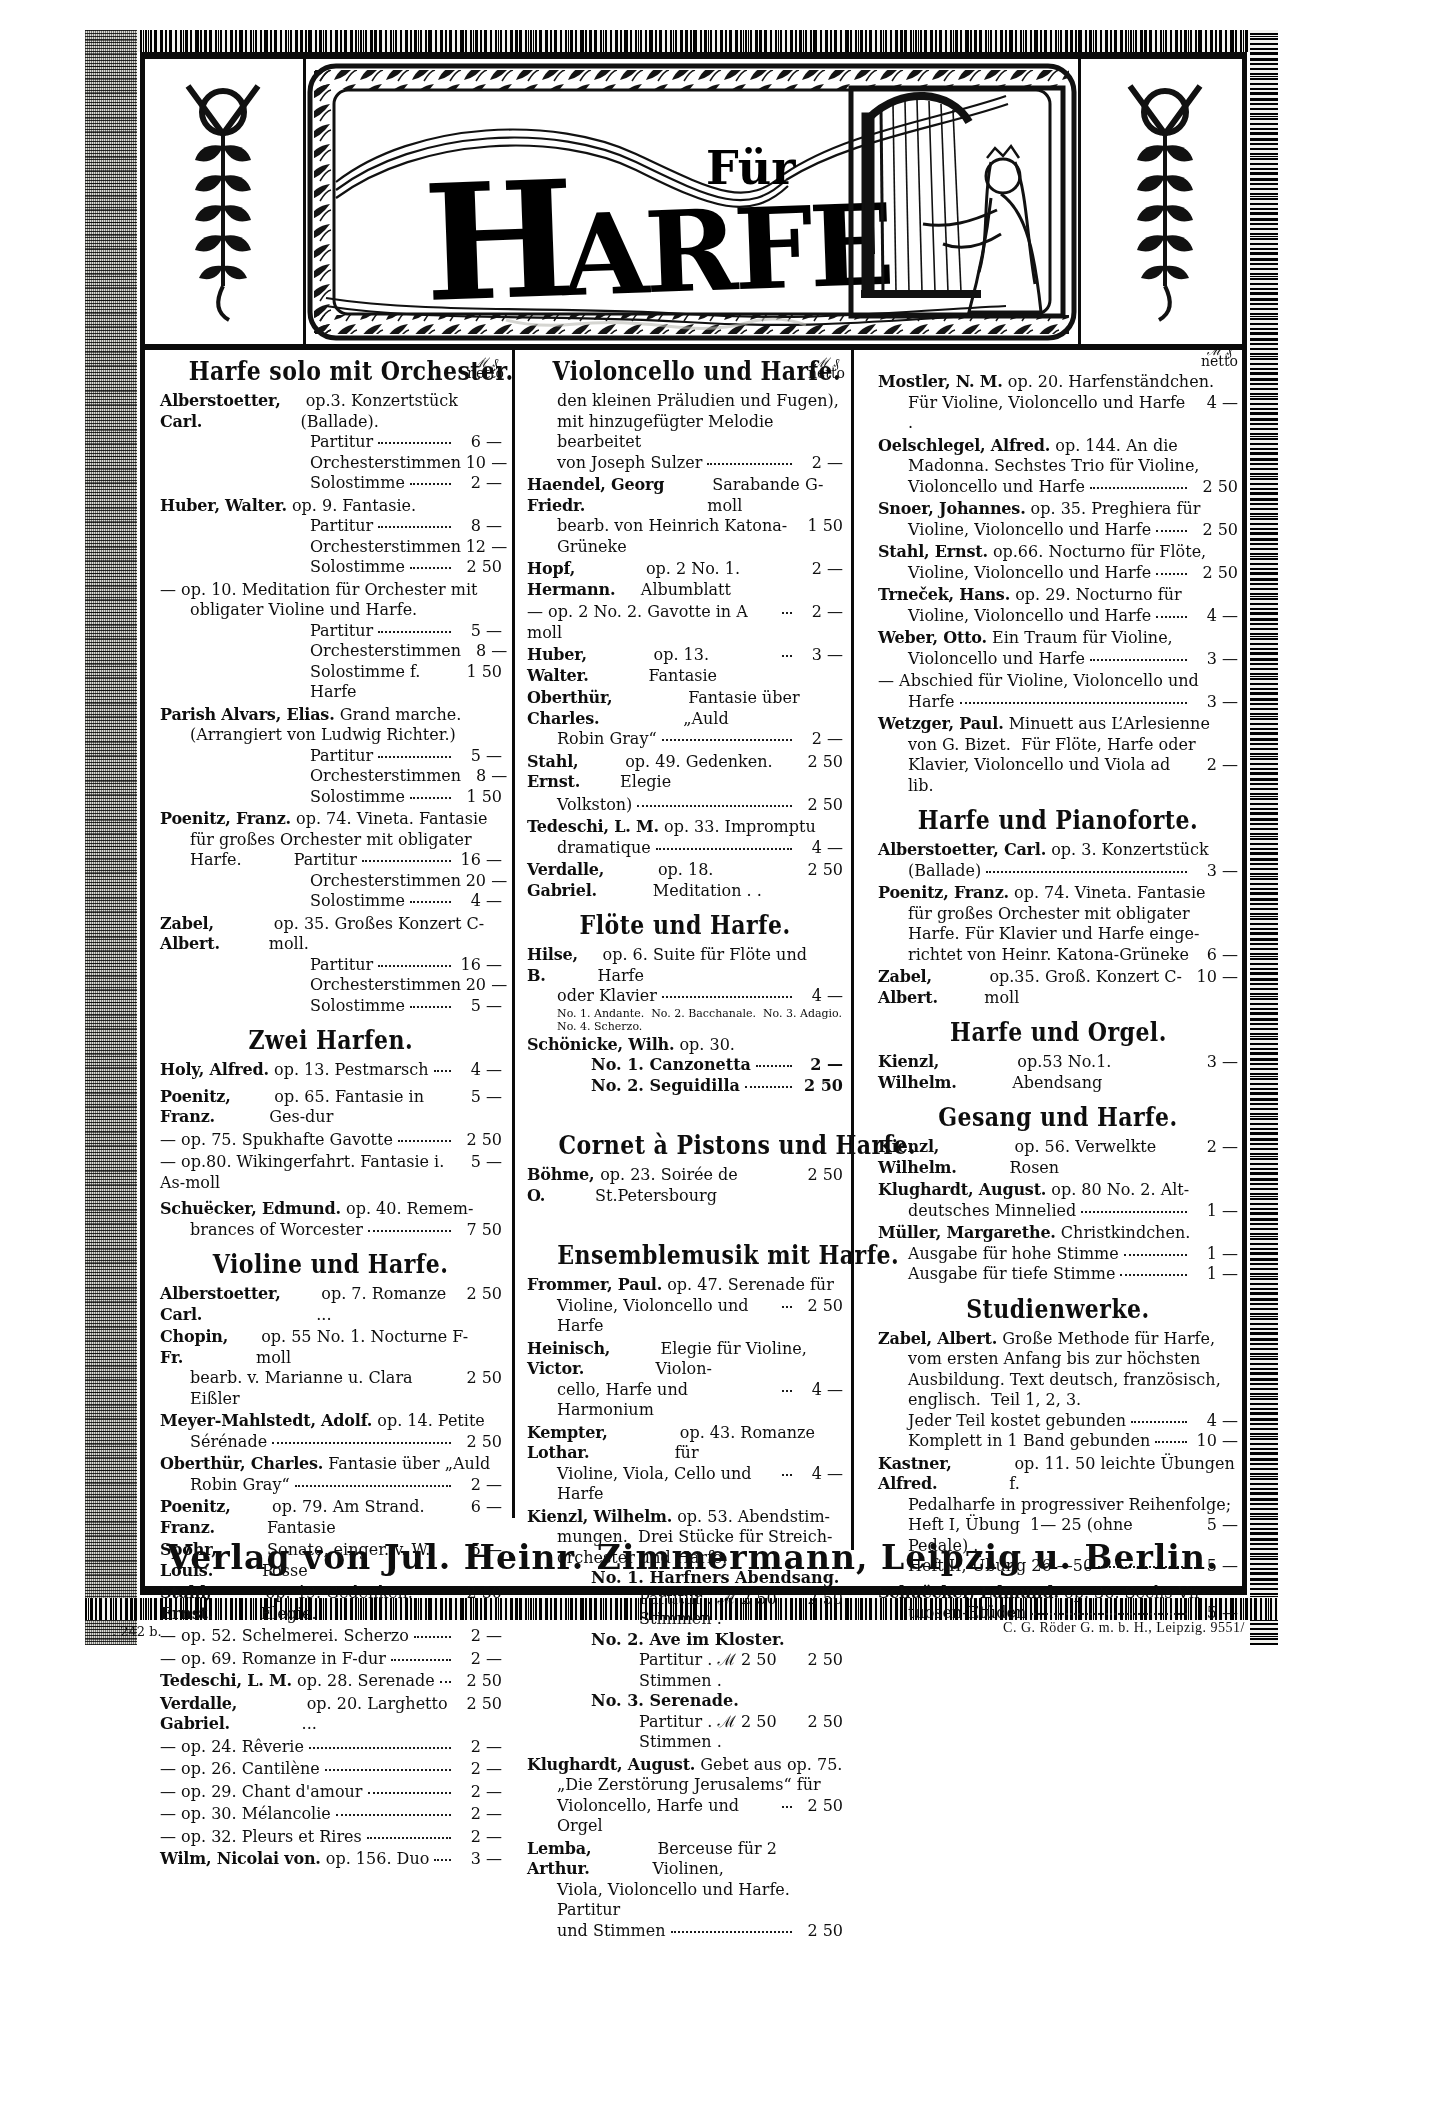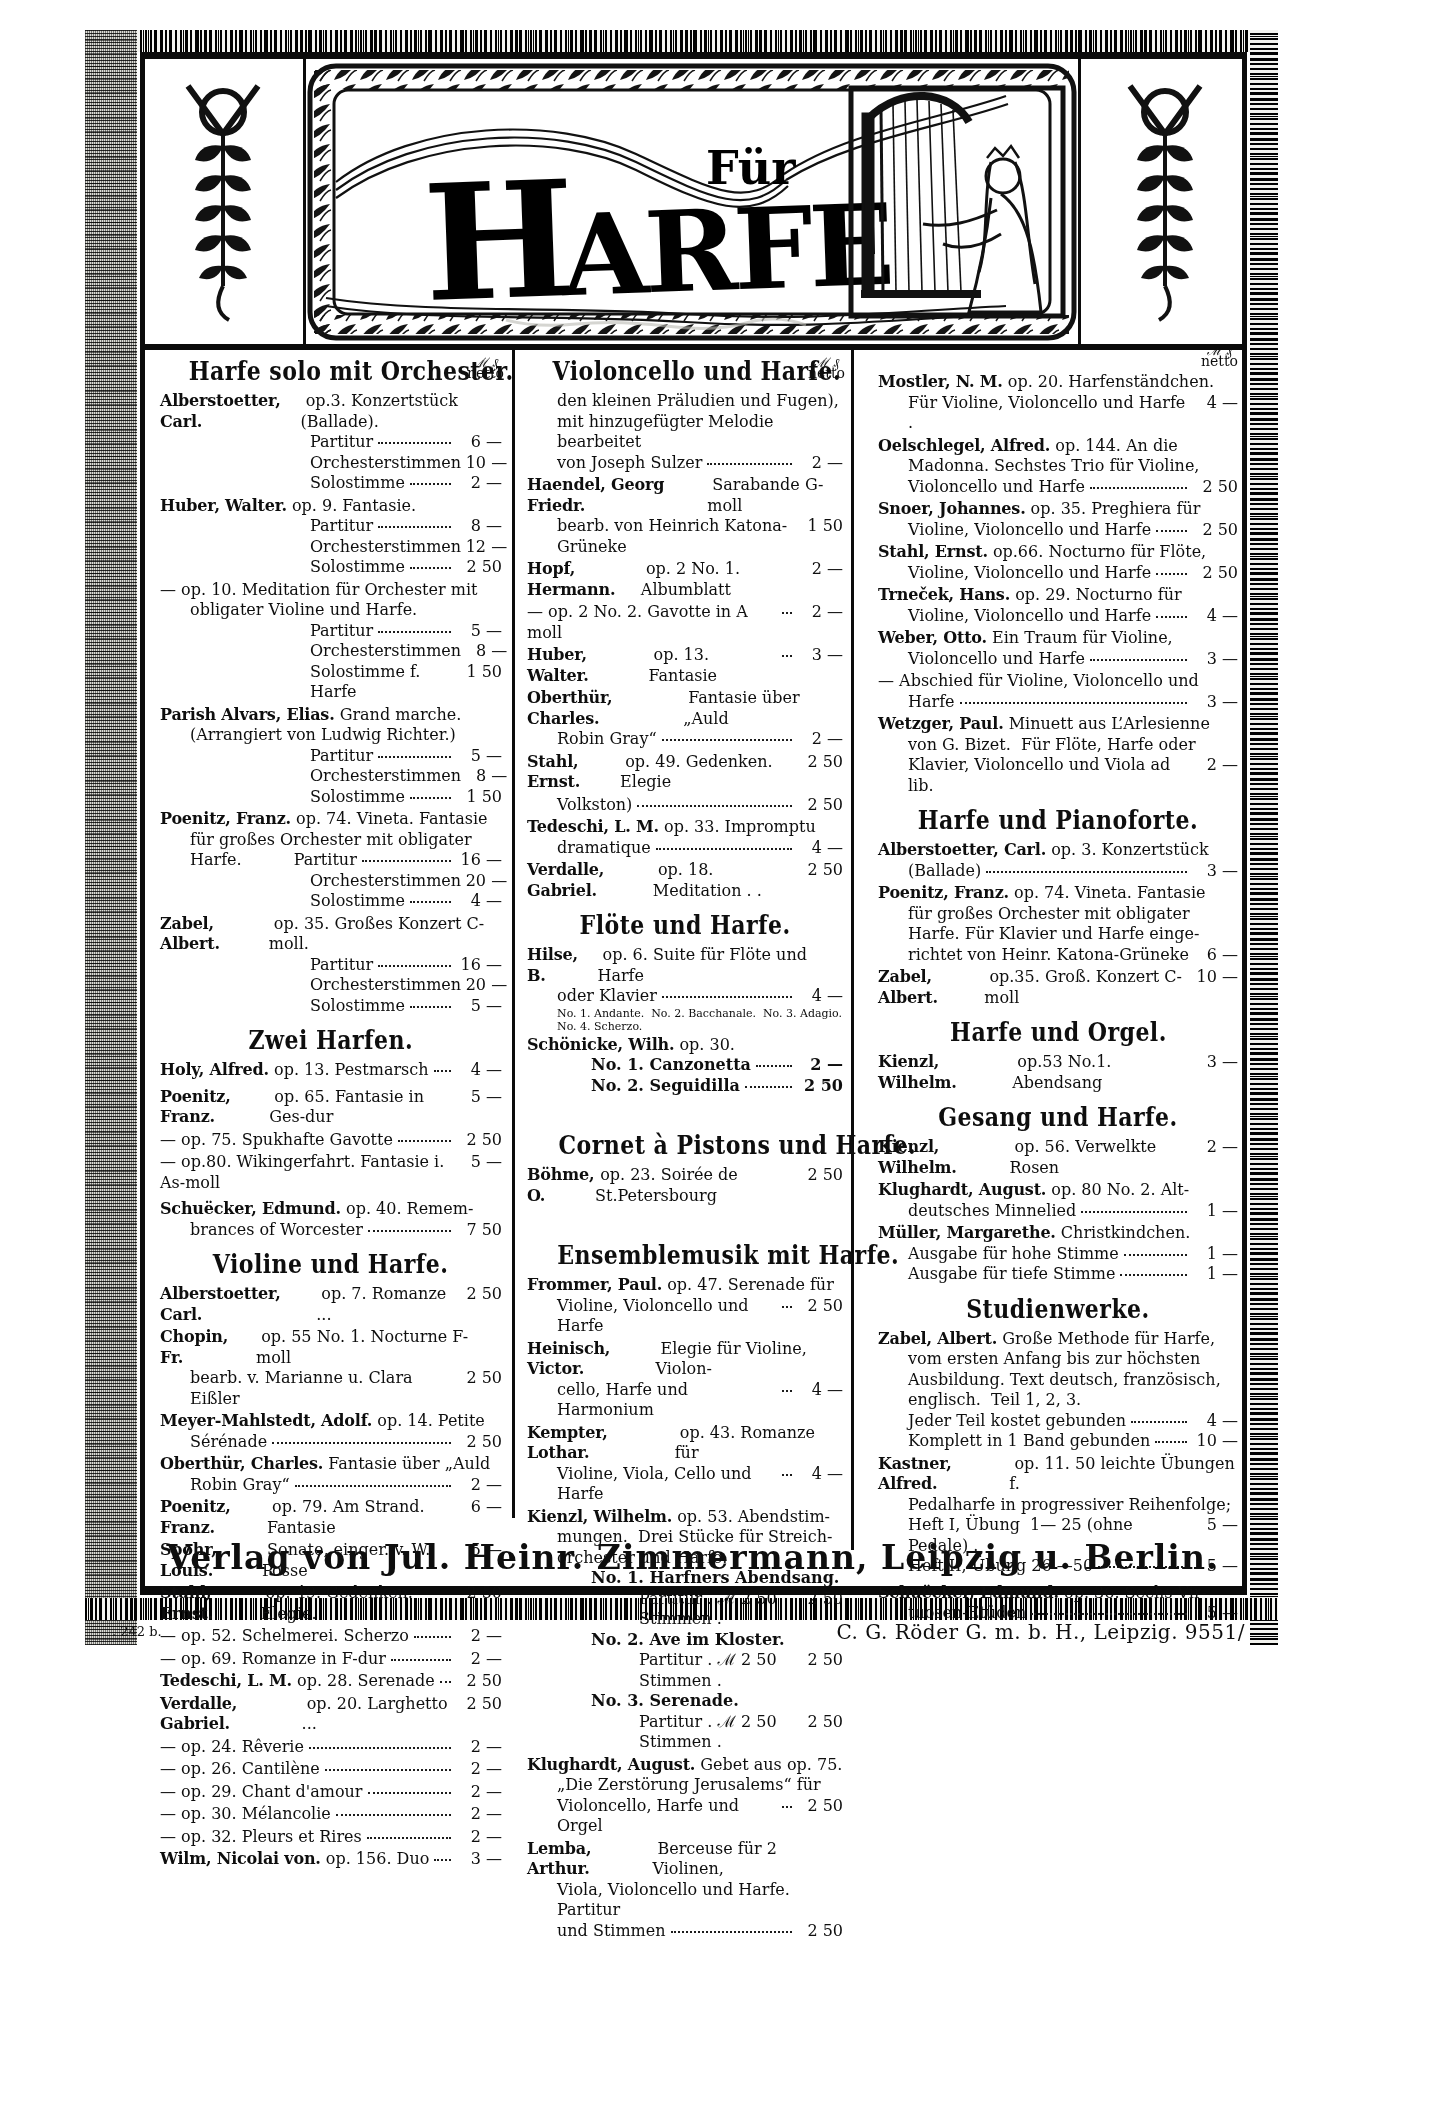--- a/index.html
+++ b/index.html
@@ -58,21 +58,21 @@
   .l4{padding-left:112px;}
   .small{font-size:11px;line-height:13px;}
   .dots{flex:1 1 auto;min-width:10px;border-bottom:2px dotted #1c1c1c;margin:0 5px;transform:translateY(-3px);}
   .sp{flex:1 1 auto;}
   .price{white-space:pre;margin-left:4px;min-width:42px;text-align:right;}
   .mid{margin-left:52px;}
 
   
   #publisher{left:140px;top:1538px;width:1105px;text-align:center;font-size:33px;font-weight:bold;letter-spacing:1px;}
   #footer-left{left:112px;top:1624px;font-size:13px;}
-  #footer-right{left:600px;top:1620px;width:645px;text-align:right;font-size:20px;letter-spacing:.5px;}
+  #footer-right{left:600px;top:1620px;width:645px;text-align:right;font-size:14px;letter-spacing:.5px;font-family:Liberation Serif, serif;}
 
   svg text{font-family:"DejaVu Serif", serif;}
 </style>
 </head>
 <body>
 
 <div class="abs strip-top" style="left:85px;top:30px;width:1193px;"></div>
 <div class="abs strip-left" style="left:85px;top:30px;width:52px;height:1615px;"></div>
 <div class="abs strip-right" style="left:1250px;top:30px;width:28px;height:1615px;"></div>
 <div class="abs strip-bottom" style="left:85px;top:1598px;width:1193px;"></div>

